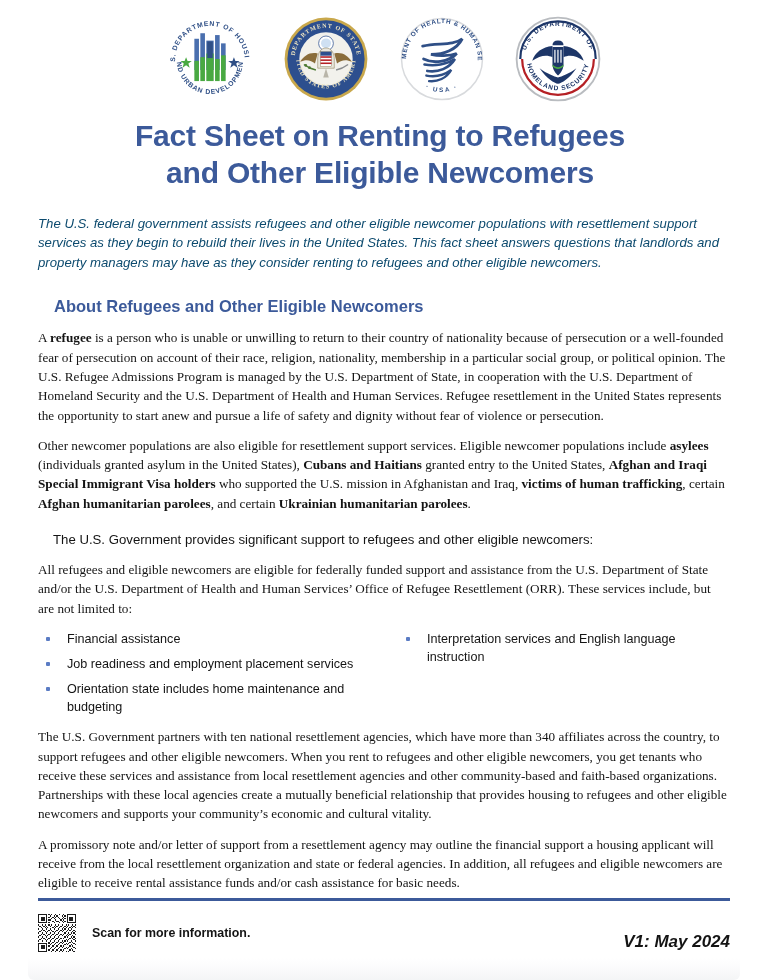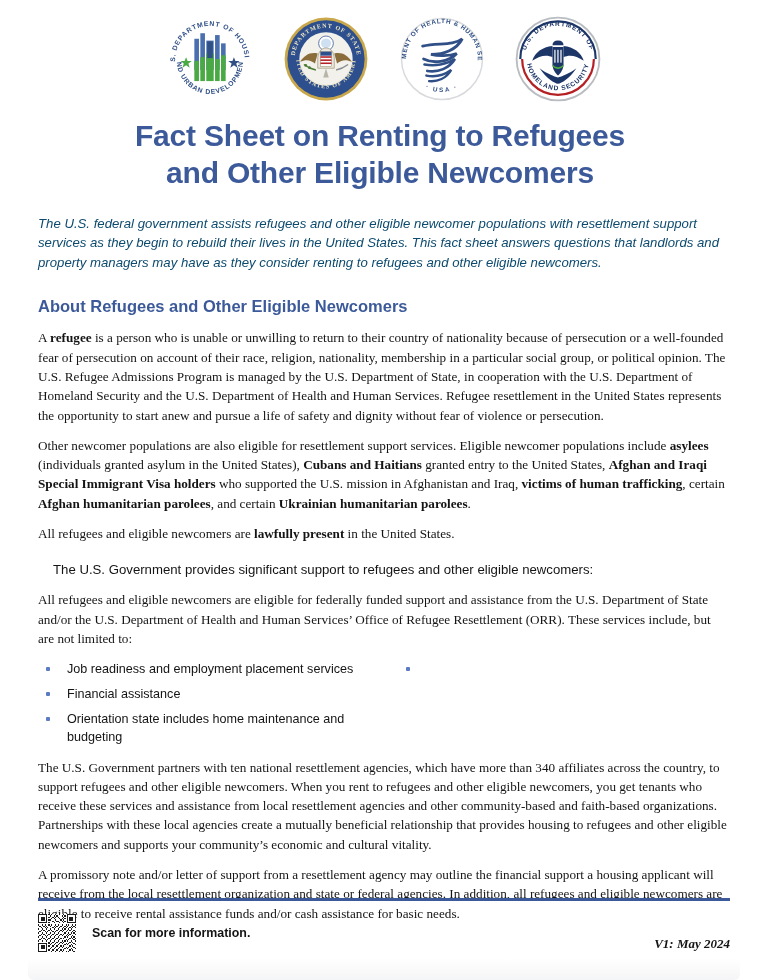--- a/index.html
+++ b/index.html
@@ -70,21 +70,21 @@
 
   .lede {
     margin: 22px 0 0 0;
     font-style: italic;
     font-size: 13.2px;
     line-height: 1.47;
     color: #0c4a6e;
   }
 
   .section-head {
-    margin: 24px 0 0 0;
+    margin: 24px 0 0 16px;
     color: #3c5a9a;
     font-size: 16.5px;
     font-weight: bold;
     line-height: 1.3;
   }
 
   p.body {
     margin: 11px 0 0 0;
     font-size: 13.2px;
     line-height: 1.46;
@@ -164,25 +164,24 @@
     flex: 0 0 auto;
     display: block;
   }
   .qr svg { display: block; }
   .scan-label {
     font-size: 12.4px;
     font-weight: bold;
     color: #141414;
   }
   .version {
-    font-size: 13px;
+    font-size: 17px;
     font-style: italic;
     font-weight: bold;
     color: #141414;
-    font-family: Liberation Serif, serif;
   }
 </style>
 </head>
 <body>
 
 <div class="page">
 
   <div class="seals">
 
     <div class="seal">
@@ -326,37 +325,36 @@
   <div class="content">
 
     <p class="lede">The U.S. federal government assists refugees and other eligible newcomer populations with resettlement support services as they begin to rebuild their lives in the United States. This fact sheet answers questions that landlords and property managers may have as they consider renting to refugees and other eligible newcomers.</p>
 
     <h2 class="section-head">About Refugees and Other Eligible Newcomers</h2>
 
     <p class="body">A <b>refugee</b> is a person who is unable or unwilling to return to their country of nationality because of persecution or a well-founded fear of persecution on account of their race, religion, nationality, membership in a particular social group, or political opinion. The U.S. Refugee Admissions Program is managed by the U.S. Department of State, in cooperation with the U.S. Department of Homeland Security and the U.S. Department of Health and Human Services. Refugee resettlement in the United States represents the opportunity to start anew and pursue a life of safety and dignity without fear of violence or persecution.</p>
 
     <p class="body">Other newcomer populations are also eligible for resettlement support services. Eligible newcomer populations include <b>asylees</b> (individuals granted asylum in the United States), <b>Cubans and Haitians</b> granted entry to the United States, <b>Afghan and Iraqi Special Immigrant Visa holders</b> who supported the U.S. mission in Afghanistan and Iraq, <b>victims of human trafficking</b>, certain <b>Afghan humanitarian parolees</b>, and certain <b>Ukrainian humanitarian parolees</b>.</p>
 
-    <p class="body">All refugees and eligible newcomers are <b>lawfully present</b> in the United States.</p>
 
     <p class="lead-bold">The U.S. Government provides significant support to refugees and other eligible newcomers:</p>
 
     <p class="body">All refugees and eligible newcomers are eligible for federally funded support and assistance from the U.S. Department of State and/or the U.S. Department of Health and Human Services’ Office of Refugee Resettlement (ORR). These services include, but are not limited to:</p>
 
     <div class="bullet-cols">
       <div class="bullet-col left">
         <ul class="blist">
+            <li><span class="bullet-dot"></span><span>Financial assistance</span></li>
             <li><span class="bullet-dot"></span><span>Job readiness and employment placement services</span></li>
-            <li><span class="bullet-dot"></span><span>Financial assistance</span></li>
             <li><span class="bullet-dot"></span><span>Orientation state includes home maintenance and budgeting</span></li>
           </ul>
       </div>
       <div class="bullet-col right">
         <ul class="blist">
-            <li><span class="bullet-dot"></span></li>
+            <li><span class="bullet-dot"></span><span>Interpretation services and English language instruction</span></li>
           </ul>
       </div>
     </div>
 
     <p class="body">The U.S. Government partners with ten national resettlement agencies, which have more than 340 affiliates across the country, to support refugees and other eligible newcomers. When you rent to refugees and other eligible newcomers, you get tenants who receive these services and assistance from local resettlement agencies and other community-based and faith-based organizations. Partnerships with these local agencies create a mutually beneficial relationship that provides housing to refugees and other eligible newcomers and supports your community’s economic and cultural vitality.</p>
 
     <p class="body">A promissory note and/or letter of support from a resettlement agency may outline the financial support a housing applicant will receive from the local resettlement organization and state or federal agencies. In addition, all refugees and eligible newcomers are eligible to receive rental assistance funds and/or cash assistance for basic needs.</p>
 
   </div>
 

